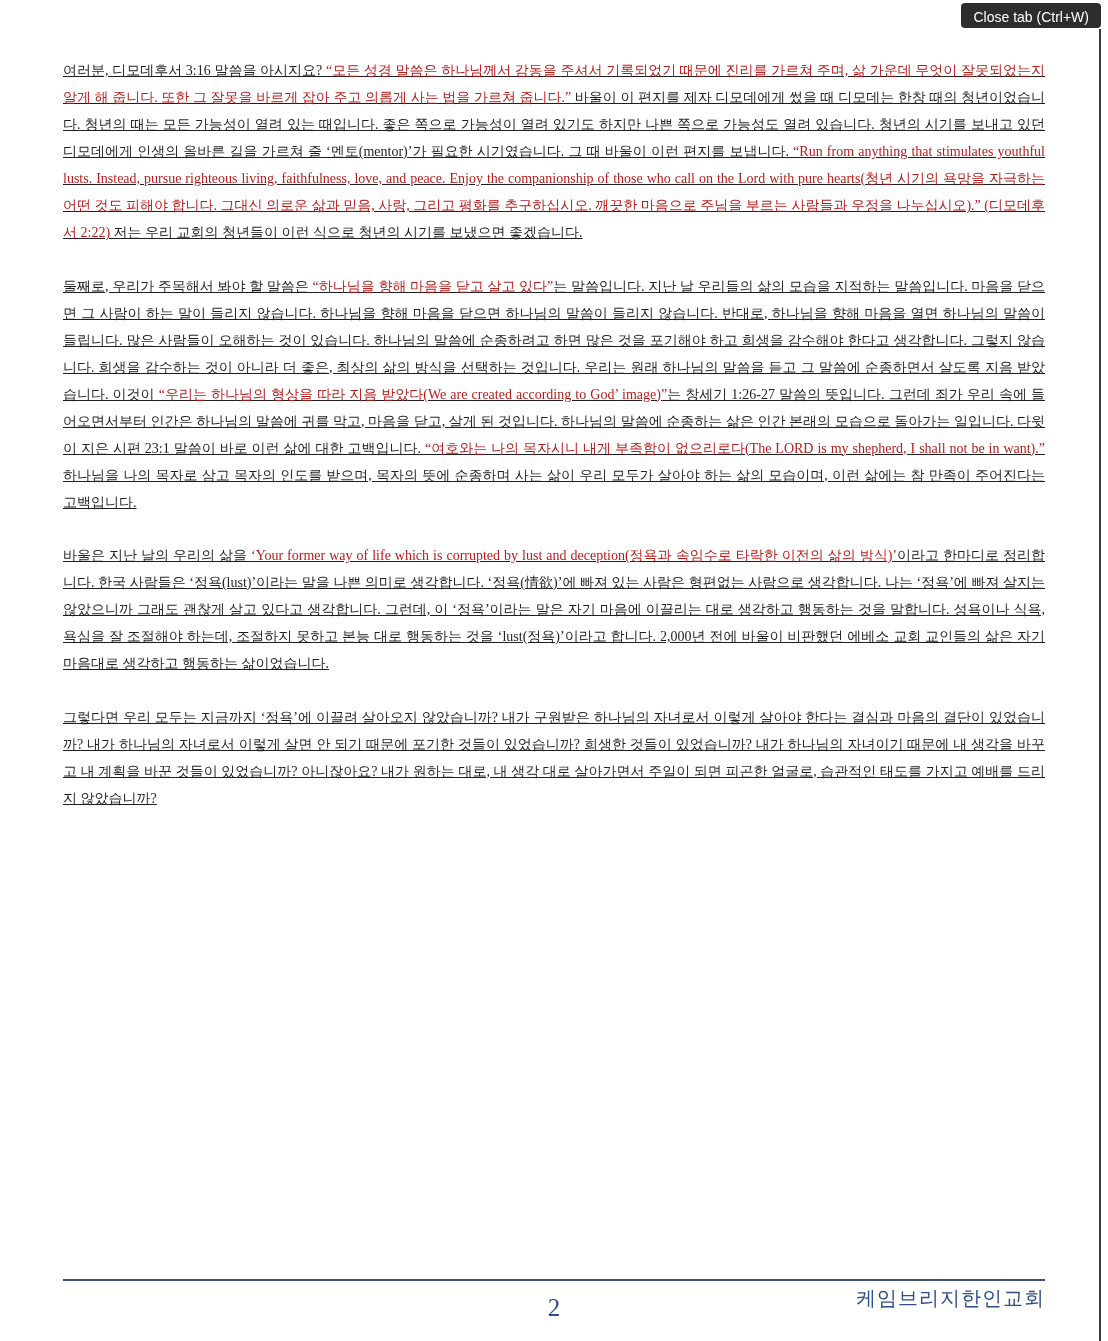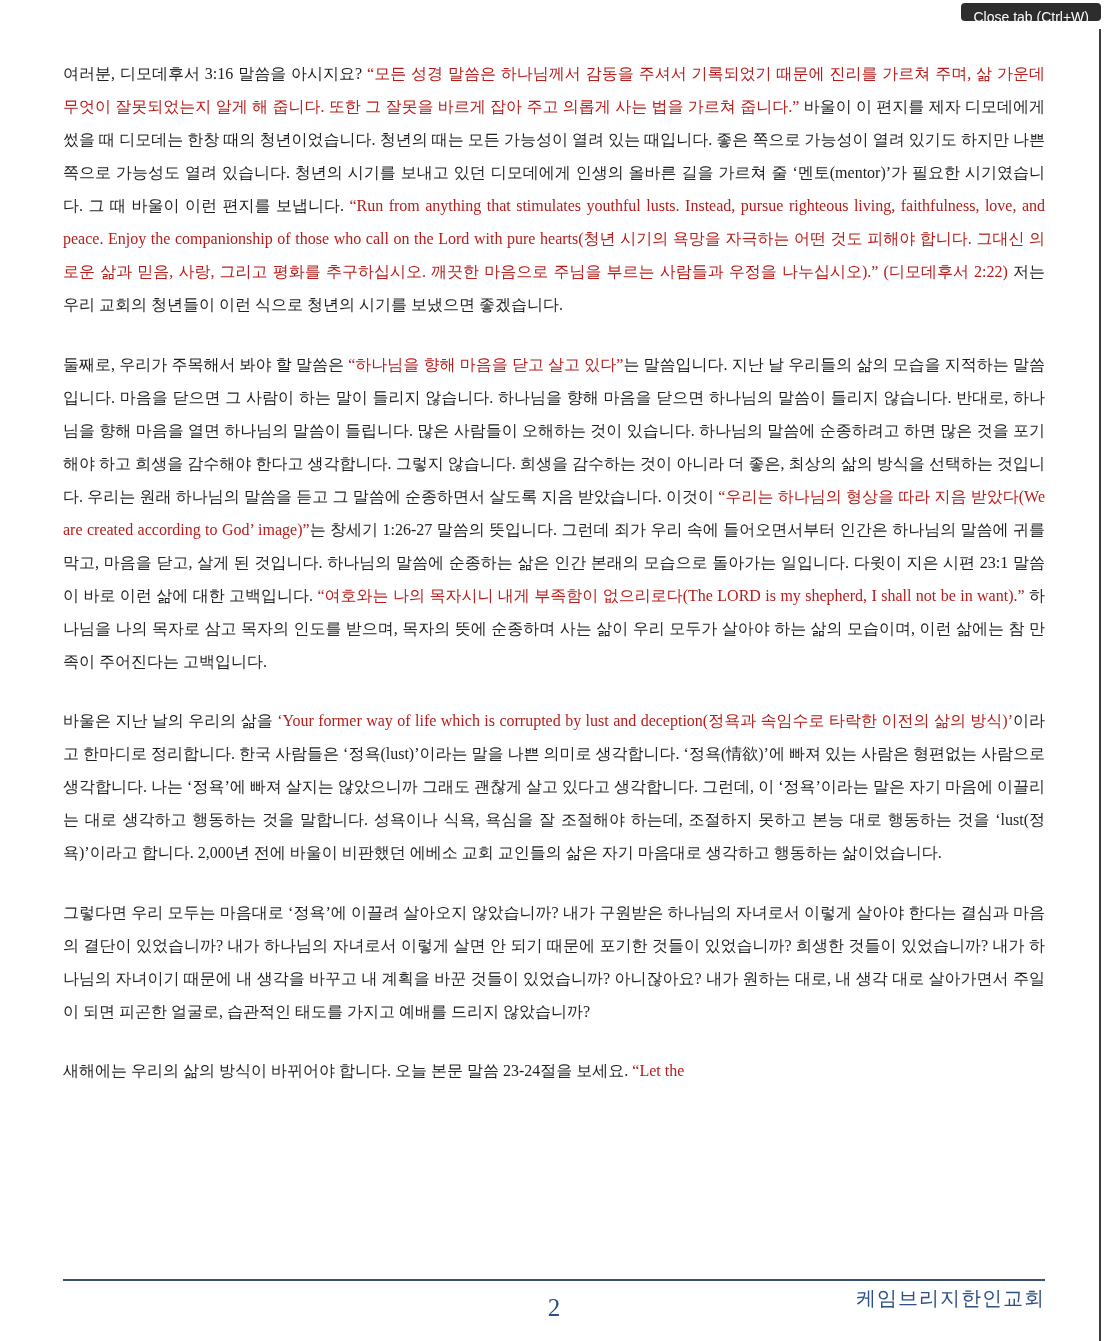--- a/index.html
+++ b/index.html
@@ -21,39 +21,40 @@
   }
   .page-right-border{
     position:absolute;
     top:29px;right:7px;
     width:2px;height:1312px;
     background:var(--border);
   }
   .tooltip{
     position:absolute;
     top:3px;right:7px;
-    height:18px;
+    height:25px;
     padding:0 12px;
     line-height:29px;
     background:var(--tooltip-bg);
     color:var(--tooltip-fg);
     font-family:"Liberation Sans","DejaVu Sans",sans-serif;
     font-size:14px;
     border-radius:4px;
     white-space:nowrap;
   }
   .content{
     position:absolute;
     left:63px;top:57px;
     width:982px;
-    font-size:16px;
-    line-height:33px;
+    font-size:14px;
+    line-height:27px;
     color:var(--ink);
     text-align:justify;
     text-justify:inter-word;
+    text-decoration:underline;
   }
   .content p.para{
     margin:0 0 26.5px 0;
   }
   .seg-red{color:var(--red);}
   .seg-black{color:var(--ink);}
   .footer-divider{
     position:absolute;
     left:63px;top:1279px;
     width:982px;height:2px;
@@ -82,19 +83,18 @@
 <div class="tooltip">
   <span>Close tab (Ctrl+W)</span>
 </div>
 
 <div class="page-right-border"></div>
 
 <div class="content">
     <p class="para"><span class="seg-black">여러분, 디모데후서 3:16 말씀을 아시지요? </span><span class="seg-red">“모든 성경 말씀은 하나님께서 감동을 주셔서 기록되었기 때문에 진리를 가르쳐 주며, 삶 가운데 무엇이 잘못되었는지 알게 해 줍니다. 또한 그 잘못을 바르게 잡아 주고 의롭게 사는 법을 가르쳐 줍니다.”</span><span class="seg-black"> 바울이 이 편지를 제자 디모데에게 썼을 때 디모데는 한창 때의 청년이었습니다. 청년의 때는 모든 가능성이 열려 있는 때입니다. 좋은 쪽으로 가능성이 열려 있기도 하지만 나쁜 쪽으로 가능성도 열려 있습니다. 청년의 시기를 보내고 있던 디모데에게 인생의 올바른 길을 가르쳐 줄 ‘멘토(mentor)’가 필요한 시기였습니다. 그 때 바울이 이런 편지를 보냅니다. </span><span class="seg-red">“Run from anything that stimulates youthful lusts. Instead, pursue righteous living, faithfulness, love, and peace. Enjoy the companionship of those who call on the Lord with pure hearts(청년 시기의 욕망을 자극하는 어떤 것도 피해야 합니다. 그대신 의로운 삶과 믿음, 사랑, 그리고 평화를 추구하십시오. 깨끗한 마음으로 주님을 부르는 사람들과 우정을 나누십시오).” (디모데후서 2:22)</span><span class="seg-black"> 저는 우리 교회의 청년들이 이런 식으로 청년의 시기를 보냈으면 좋겠습니다.</span></p>
     <p class="para"><span class="seg-black">둘째로, 우리가 주목해서 봐야 할 말씀은 </span><span class="seg-red">“하나님을 향해 마음을 닫고 살고 있다”</span><span class="seg-black">는 말씀입니다. 지난 날 우리들의 삶의 모습을 지적하는 말씀입니다. 마음을 닫으면 그 사람이 하는 말이 들리지 않습니다. 하나님을 향해 마음을 닫으면 하나님의 말씀이 들리지 않습니다. 반대로, 하나님을 향해 마음을 열면 하나님의 말씀이 들립니다. 많은 사람들이 오해하는 것이 있습니다. 하나님의 말씀에 순종하려고 하면 많은 것을 포기해야 하고 희생을 감수해야 한다고 생각합니다. 그렇지 않습니다. 희생을 감수하는 것이 아니라 더 좋은, 최상의 삶의 방식을 선택하는 것입니다. 우리는 원래 하나님의 말씀을 듣고 그 말씀에 순종하면서 살도록 지음 받았습니다. 이것이 </span><span class="seg-red">“우리는 하나님의 형상을 따라 지음 받았다(We are created according to God’ image)”</span><span class="seg-black">는 창세기 1:26-27 말씀의 뜻입니다. 그런데 죄가 우리 속에 들어오면서부터 인간은 하나님의 말씀에 귀를 막고, 마음을 닫고, 살게 된 것입니다. 하나님의 말씀에 순종하는 삶은 인간 본래의 모습으로 돌아가는 일입니다. 다윗이 지은 시편 23:1 말씀이 바로 이런 삶에 대한 고백입니다. </span><span class="seg-red">“여호와는 나의 목자시니 내게 부족함이 없으리로다(The LORD is my shepherd, I shall not be in want).”</span><span class="seg-black"> 하나님을 나의 목자로 삼고 목자의 인도를 받으며, 목자의 뜻에 순종하며 사는 삶이 우리 모두가 살아야 하는 삶의 모습이며, 이런 삶에는 참 만족이 주어진다는 고백입니다.</span></p>
     <p class="para"><span class="seg-black">바울은 지난 날의 우리의 삶을 </span><span class="seg-red">‘Your former way of life which is corrupted by lust and deception(정욕과 속임수로 타락한 이전의 삶의 방식)’</span><span class="seg-black">이라고 한마디로 정리합니다. 한국 사람들은 ‘정욕(lust)’이라는 말을 나쁜 의미로 생각합니다. ‘정욕(情欲)’에 빠져 있는 사람은 형편없는 사람으로 생각합니다. 나는 ‘정욕’에 빠져 살지는 않았으니까 그래도 괜찮게 살고 있다고 생각합니다. 그런데, 이 ‘정욕’이라는 말은 자기 마음에 이끌리는 대로 생각하고 행동하는 것을 말합니다. 성욕이나 식욕, 욕심을 잘 조절해야 하는데, 조절하지 못하고 본능 대로 행동하는 것을 ‘lust(정욕)’이라고 합니다. 2,000년 전에 바울이 비판했던 에베소 교회 교인들의 삶은 자기 마음대로 생각하고 행동하는 삶이었습니다.</span></p>
-    <p class="para"><span class="seg-black">그렇다면 우리 모두는 마음대로 ‘정욕’에 이끌려 살아오지 않았습니까? 내가 구원받은 하나님의 자녀로서 이렇게 살아야 한다는 결심과 마음의 결단이 있었습니까? 내가 하나님의 자녀로서 이렇게 살면 안 되기 때문에 포기한 것들이 있었습니까? 희생한 것들이 있었습니까? 내가 하나님의 자녀이기 때문에 내 생각을 바꾸고 내 계획을 바꾼 것들이 있었습니까? 아니잖아요? 내가 원하는 대로, 내 생각 대로 살아가면서 주일이 되면 피곤한 얼굴로, 습관적인 태도를 가지고 예배를 드리지 않았습니까?</span></p>
-    <p class="para"><span class="seg-black">새해에는 우리의 삶의 방식이 바뀌어야 합니다. 오늘 본문 말씀 23-24절을 보세요. </span><span class="seg-red">“Let the</span></p>
+    <p class="para"><span class="seg-black">그렇다면 우리 모두는 지금까지 ‘정욕’에 이끌려 살아오지 않았습니까? 내가 구원받은 하나님의 자녀로서 이렇게 살아야 한다는 결심과 마음의 결단이 있었습니까? 내가 하나님의 자녀로서 이렇게 살면 안 되기 때문에 포기한 것들이 있었습니까? 희생한 것들이 있었습니까? 내가 하나님의 자녀이기 때문에 내 생각을 바꾸고 내 계획을 바꾼 것들이 있었습니까? 아니잖아요? 내가 원하는 대로, 내 생각 대로 살아가면서 주일이 되면 피곤한 얼굴로, 습관적인 태도를 가지고 예배를 드리지 않았습니까?</span></p>
   </div>
 
 <div class="footer-divider"></div>
 <div class="church-name">케임브리지한인교회</div>
 <div class="page-number">2</div>
 
 </body></html>

